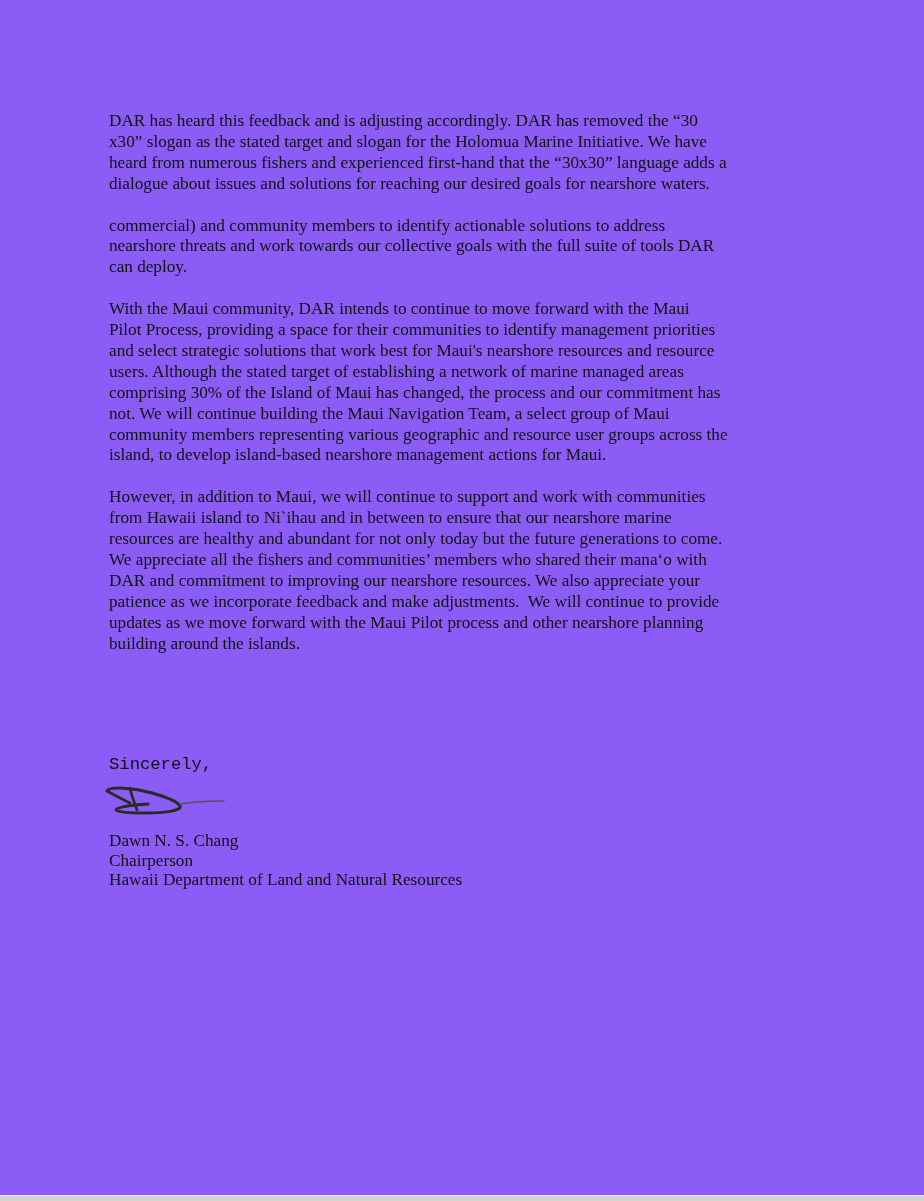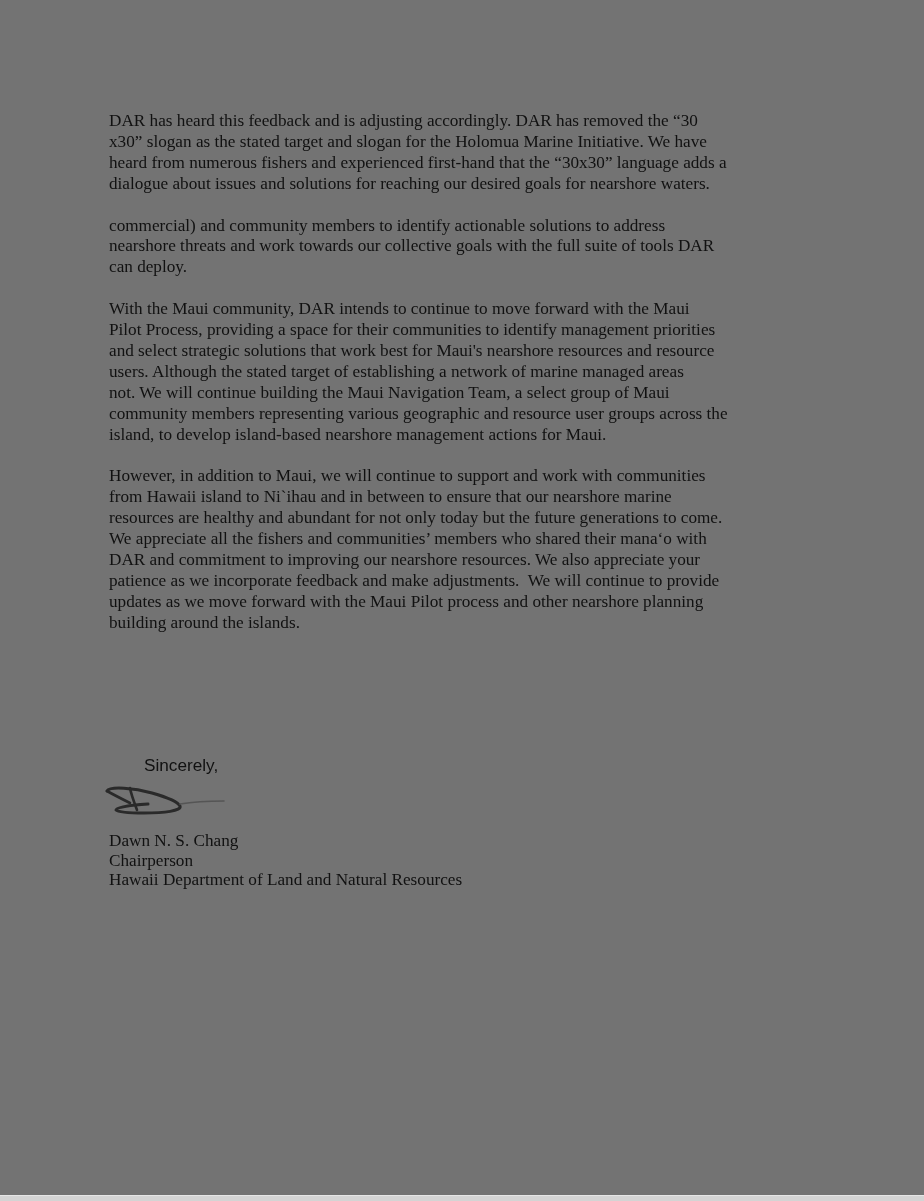--- a/index.html
+++ b/index.html
@@ -12,21 +12,21 @@
       height: 1201px;
       position: relative;
       overflow: hidden;
     }
     .page {
       position: absolute;
       left: 0;
       top: 0;
       width: 924px;
       height: 1195px;
-      background: #737373;
+      background: #8b5cf6;
     }
     .page-bottom-border {
       position: absolute;
       left: 0;
       top: 1195px;
       width: 924px;
       height: 6px;
       background: #d4d4d4;
       border-top: 1px solid #e6e6e6;
     }
@@ -45,25 +45,24 @@
       white-space: normal;
     }
     .para .line {
       display: block;
       white-space: pre;
     }
     .closing {
       position: absolute;
       left: 109px;
       top: 755px;
-      font-family: Liberation Sans, sans-serif;
+      font-family: Liberation Mono, monospace;
       font-size: 17.2px;
       line-height: 20.9px;
       color: #111111;
-      margin-left: 35px;
     }
     .signature {
       position: absolute;
       left: 104px;
       top: 782px;
       width: 122px;
       height: 36px;
     }
     .signer {
       position: absolute;
@@ -91,20 +90,21 @@
     <p class="para">
       <span class="line">commercial) and community members to identify actionable solutions to address</span>
       <span class="line">nearshore threats and work towards our collective goals with the full suite of tools DAR</span>
       <span class="line">can deploy.</span>
     </p>
     <p class="para">
       <span class="line">With the Maui community, DAR intends to continue to move forward with the Maui</span>
       <span class="line">Pilot Process, providing a space for their communities to identify management priorities</span>
       <span class="line">and select strategic solutions that work best for Maui's nearshore resources and resource</span>
       <span class="line">users. Although the stated target of establishing a network of marine managed areas</span>
+      <span class="line">comprising 30% of the Island of Maui has changed, the process and our commitment has</span>
       <span class="line">not. We will continue building the Maui Navigation Team, a select group of Maui</span>
       <span class="line">community members representing various geographic and resource user groups across the</span>
       <span class="line">island, to develop island-based nearshore management actions for Maui.</span>
     </p>
     <p class="para">
       <span class="line">However, in addition to Maui, we will continue to support and work with communities</span>
       <span class="line">from Hawaii island to Ni`ihau and in between to ensure that our nearshore marine</span>
       <span class="line">resources are healthy and abundant for not only today but the future generations to come.</span>
       <span class="line">We appreciate all the fishers and communities’ members who shared their mana‘o with</span>
       <span class="line">DAR and commitment to improving our nearshore resources. We also appreciate your</span>

